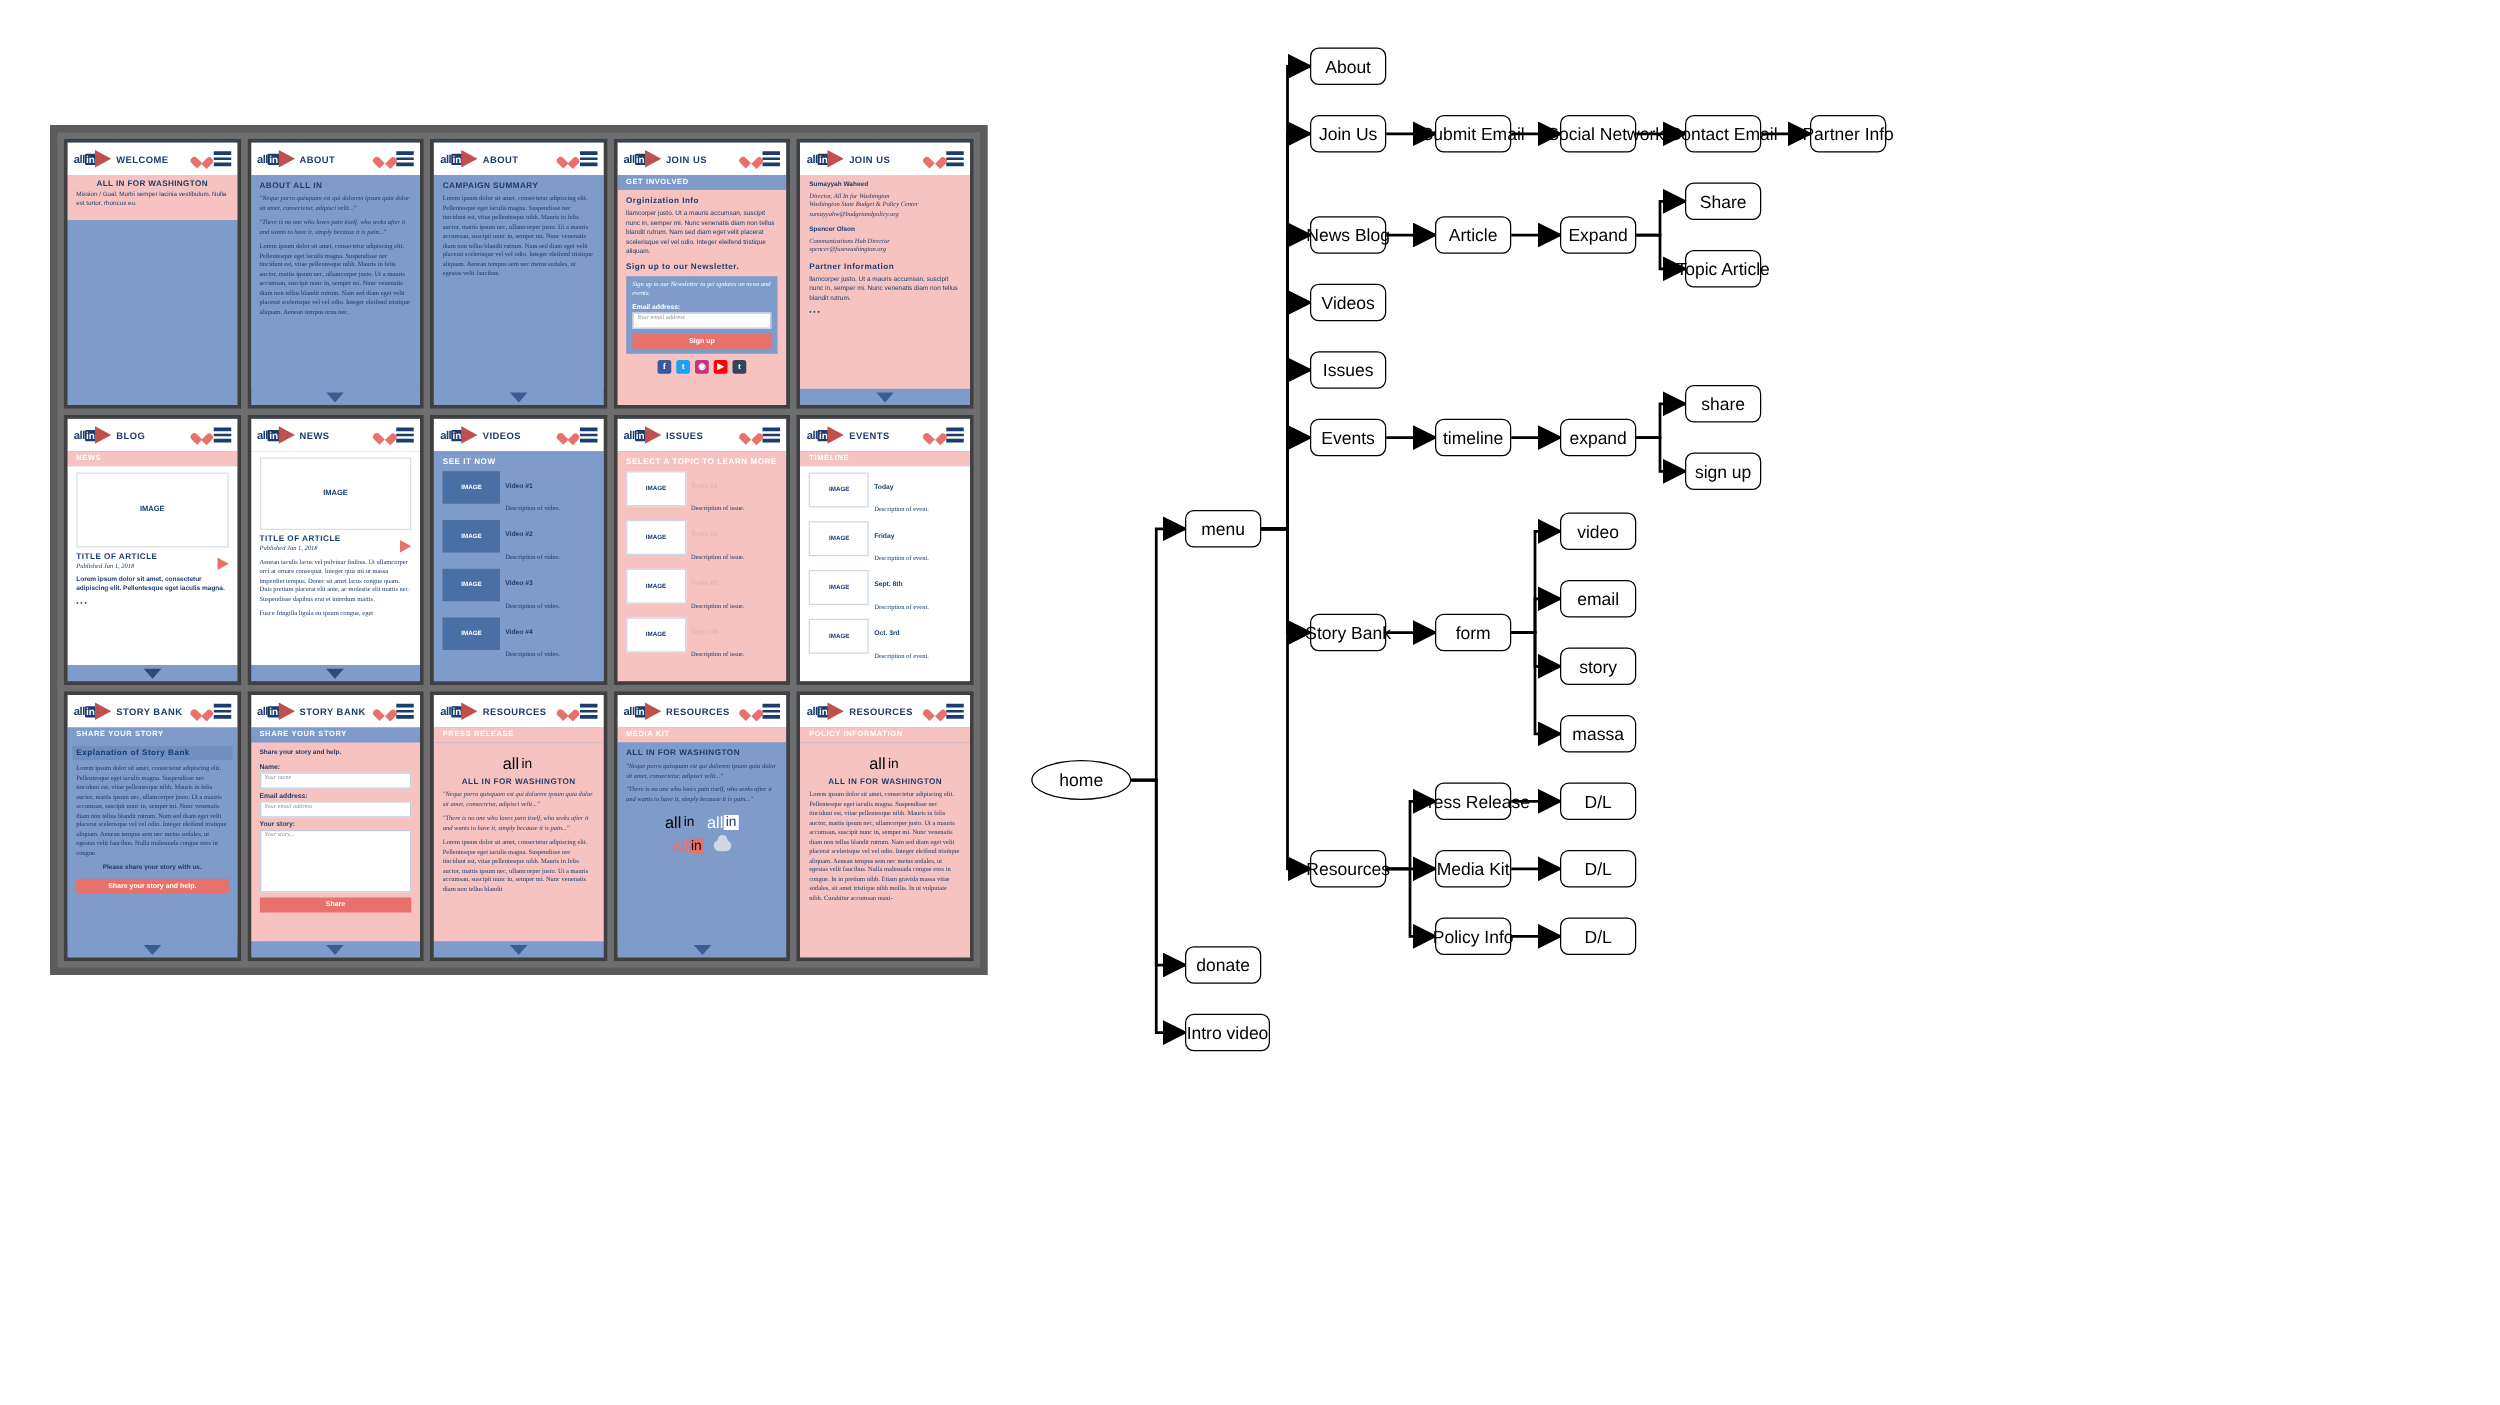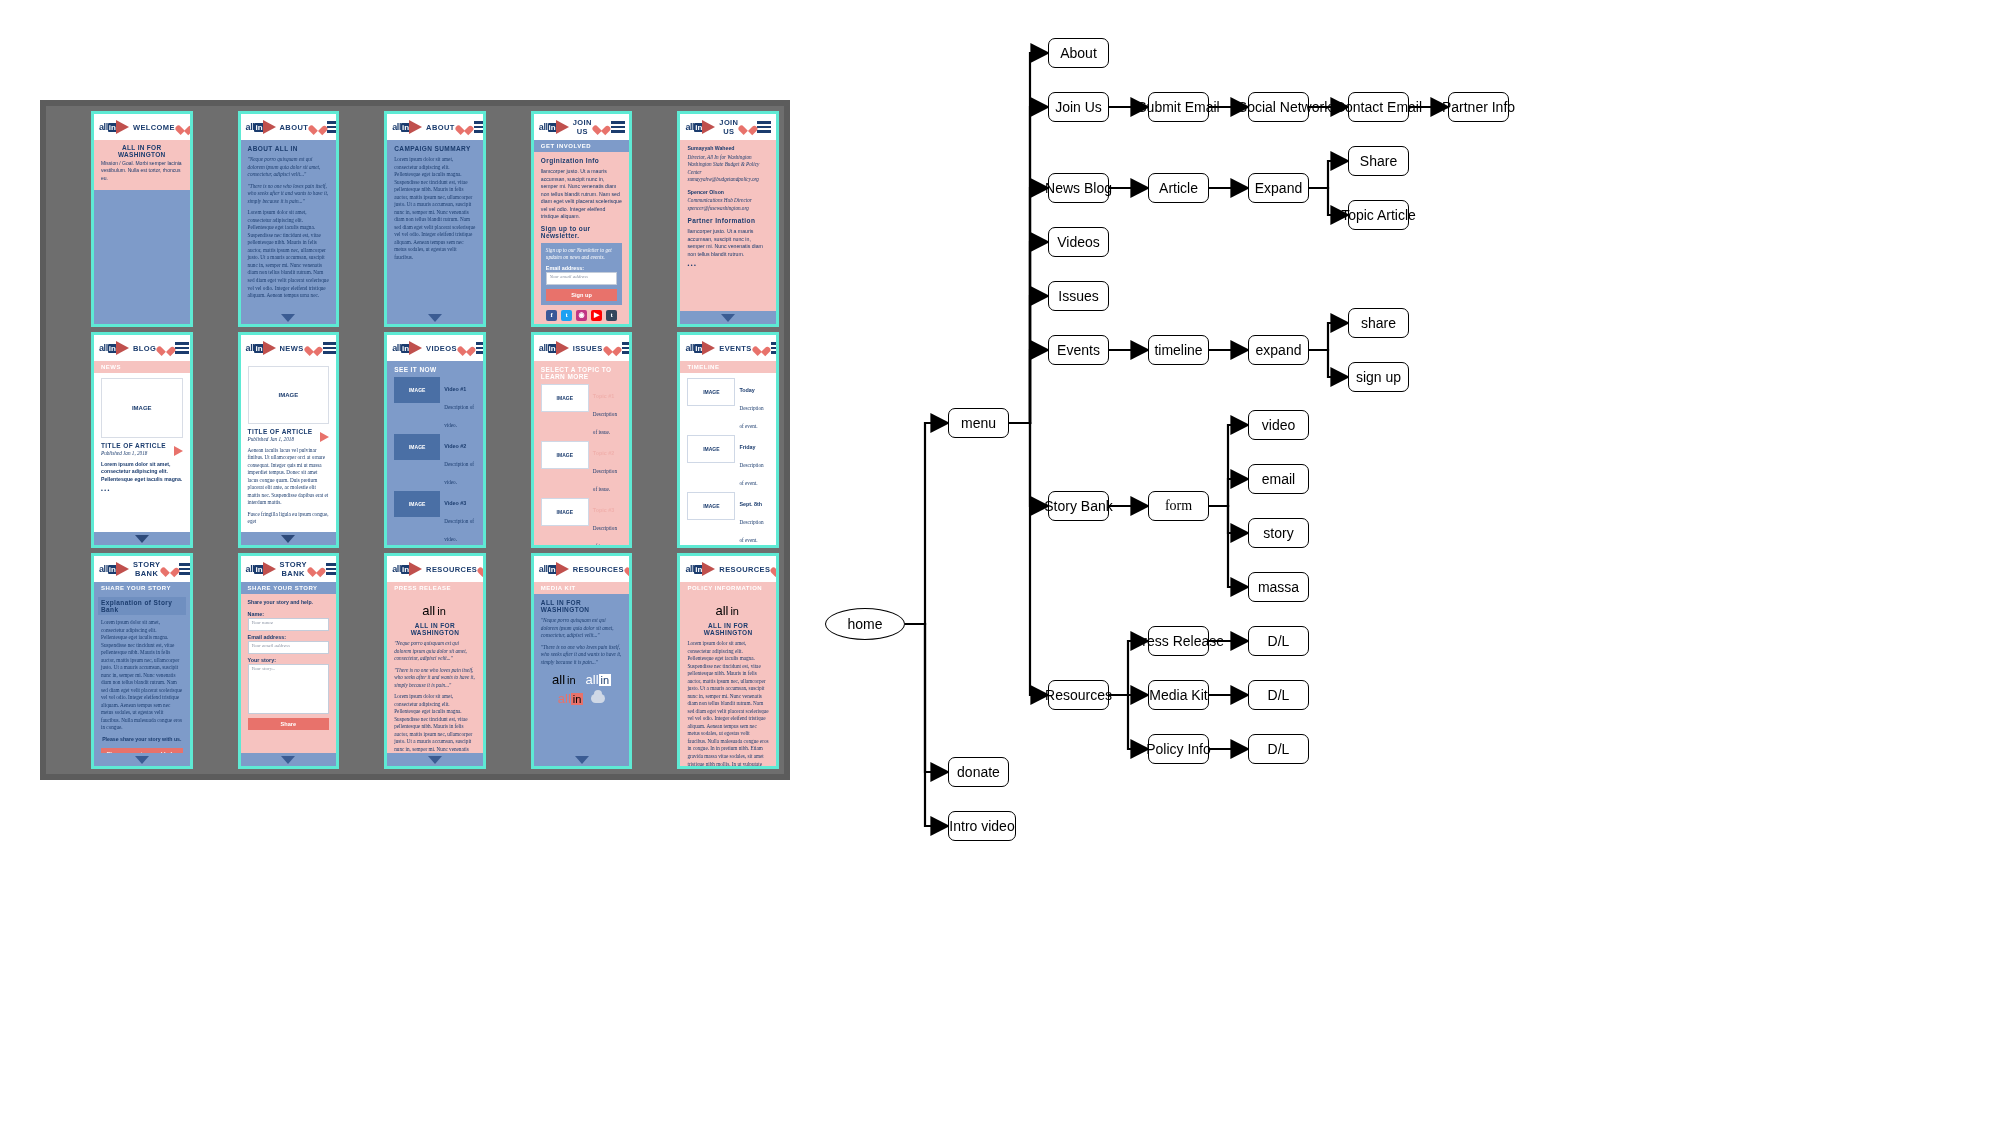--- a/index.html
+++ b/index.html
@@ -2,27 +2,27 @@
 <html><head>
 <meta charset="utf-8">
 <style>
   html,body{margin:0;padding:0;background:#ffffff;}
   body{width:2000px;height:1124px;font-family:"Liberation Sans",sans-serif;position:relative;overflow:hidden;}
 
   
   #board{position:absolute;left:40px;top:100px;width:750px;height:680px;background:#6e6e6e;
          border:6px solid #5c5c5c;box-sizing:border-box;display:grid;
          grid-template-columns:repeat(5,1fr);grid-template-rows:repeat(3,1fr);gap:5px;padding:5px;}
-  .phone{background:#7e9bc9;border:3px solid #5eead4;box-sizing:border-box;display:flex;flex-direction:column;overflow:hidden;position:relative;margin-left:40px;}
+  .phone{background:#7e9bc9;border:3px solid #404040;box-sizing:border-box;display:flex;flex-direction:column;overflow:hidden;position:relative;}
   .nav{background:#ffffff;height:26px;flex:0 0 26px;display:flex;align-items:center;padding:0 5px;gap:4px;}
   .logo{display:flex;align-items:center;gap:0;}
   .logo .al{font-size:9px;font-weight:bold;color:#1b3c6e;letter-spacing:-.4px;}
   .logo .inbox{background:#1b3c6e;color:#fff;font-size:8px;font-weight:bold;padding:0 1px;border-radius:1px;}
   .logo .tri{width:0;height:0;border-left:13px solid #c0504d;border-top:7px solid transparent;border-bottom:7px solid transparent;margin-left:-1px;}
-  .navtitle{flex:1;text-align:center;font-size:7.5px;font-weight:bold;color:#1b3c6e;letter-spacing:.4px;}
+  .navtitle{flex:1;text-align:left;font-size:7.5px;font-weight:bold;color:#1b3c6e;letter-spacing:.4px;}
   .heart{width:11px;height:11px;position:relative;flex:0 0 11px;}
   .heart:before,.heart:after{content:"";position:absolute;width:5.5px;height:9px;background:#e8726b;border-radius:5.5px 5.5px 0 0;top:0;}
   .heart:before{left:5.5px;transform:rotate(45deg);transform-origin:0 100%;}
   .heart:after{left:0;transform:rotate(-45deg);transform-origin:100% 100%;}
   .heart i{position:absolute;z-index:2;left:3.5px;top:1px;font-style:normal;font-size:6px;color:#fff;font-weight:bold;}
   .burger{width:14px;display:flex;flex-direction:column;gap:2px;flex:0 0 14px;}
   .burger span{height:2.4px;background:#1b3c6e;display:block;}
 
   .body-blue{background:#7e9bc9;flex:1;padding:5px 7px;overflow:hidden;}
   .body-pink{background:#f6c3c0;flex:1;padding:5px 7px;overflow:hidden;}
@@ -638,21 +638,21 @@
   <div class="node" style="left:248px;top:227px;width:61px;height:30px;">Videos</div>
   <div class="node" style="left:248px;top:281px;width:61px;height:30px;">Issues</div>
 
   <div class="node" style="left:248px;top:335px;width:61px;height:30px;">Events</div>
   <div class="node" style="left:348px;top:335px;width:61px;height:30px;">timeline</div>
   <div class="node" style="left:448px;top:335px;width:61px;height:30px;">expand</div>
   <div class="node" style="left:548px;top:308px;width:61px;height:30px;">share</div>
   <div class="node" style="left:548px;top:362px;width:61px;height:30px;">sign up</div>
 
   <div class="node" style="left:248px;top:491px;width:61px;height:30px;">Story Bank</div>
-  <div class="node" style="left:348px;top:491px;width:61px;height:30px;font-family:Liberation Serif, serif;">form</div>
+  <div class="node" style="left:348px;top:491px;width:61px;height:30px;">form</div>
   <div class="node" style="left:448px;top:410px;width:61px;height:30px;">video</div>
   <div class="node" style="left:448px;top:464px;width:61px;height:30px;">email</div>
   <div class="node" style="left:448px;top:518px;width:61px;height:30px;">story</div>
   <div class="node" style="left:448px;top:572px;width:61px;height:30px;">massa</div>
 
   <div class="node" style="left:248px;top:680px;width:61px;height:30px;">Resources</div>
   <div class="node" style="left:348px;top:626px;width:61px;height:30px;">Press Release</div>
   <div class="node" style="left:448px;top:626px;width:61px;height:30px;">D/L</div>
   <div class="node" style="left:348px;top:680px;width:61px;height:30px;">Media Kit</div>
   <div class="node" style="left:448px;top:680px;width:61px;height:30px;">D/L</div>

